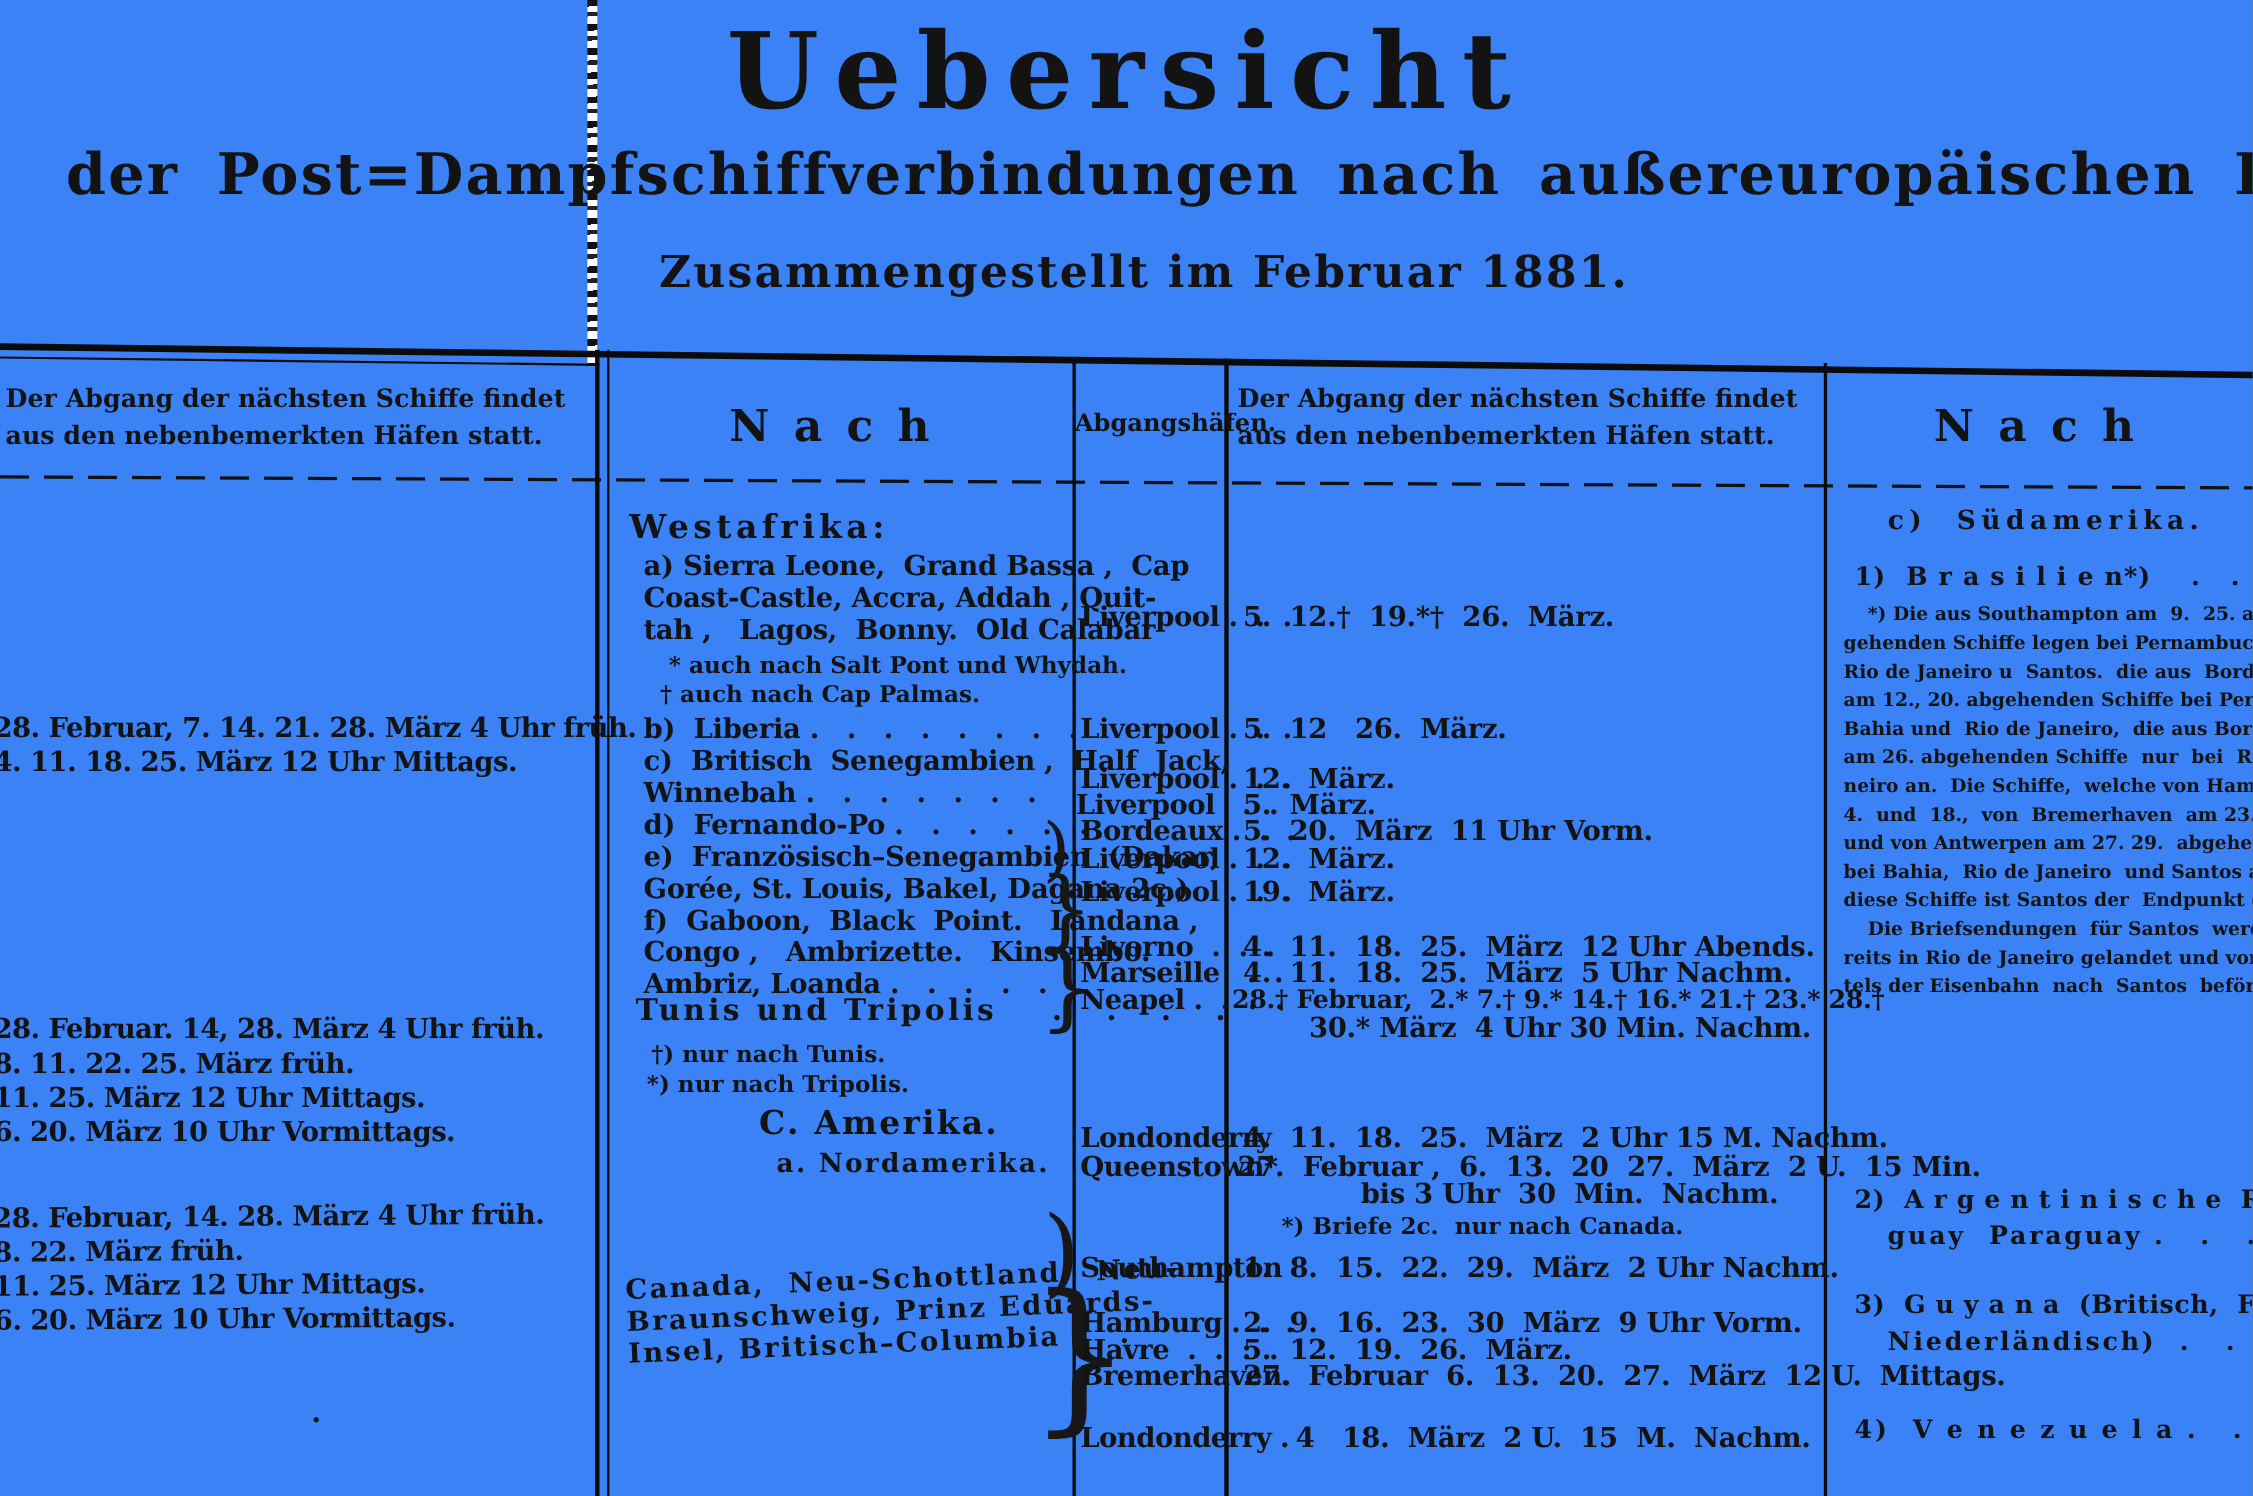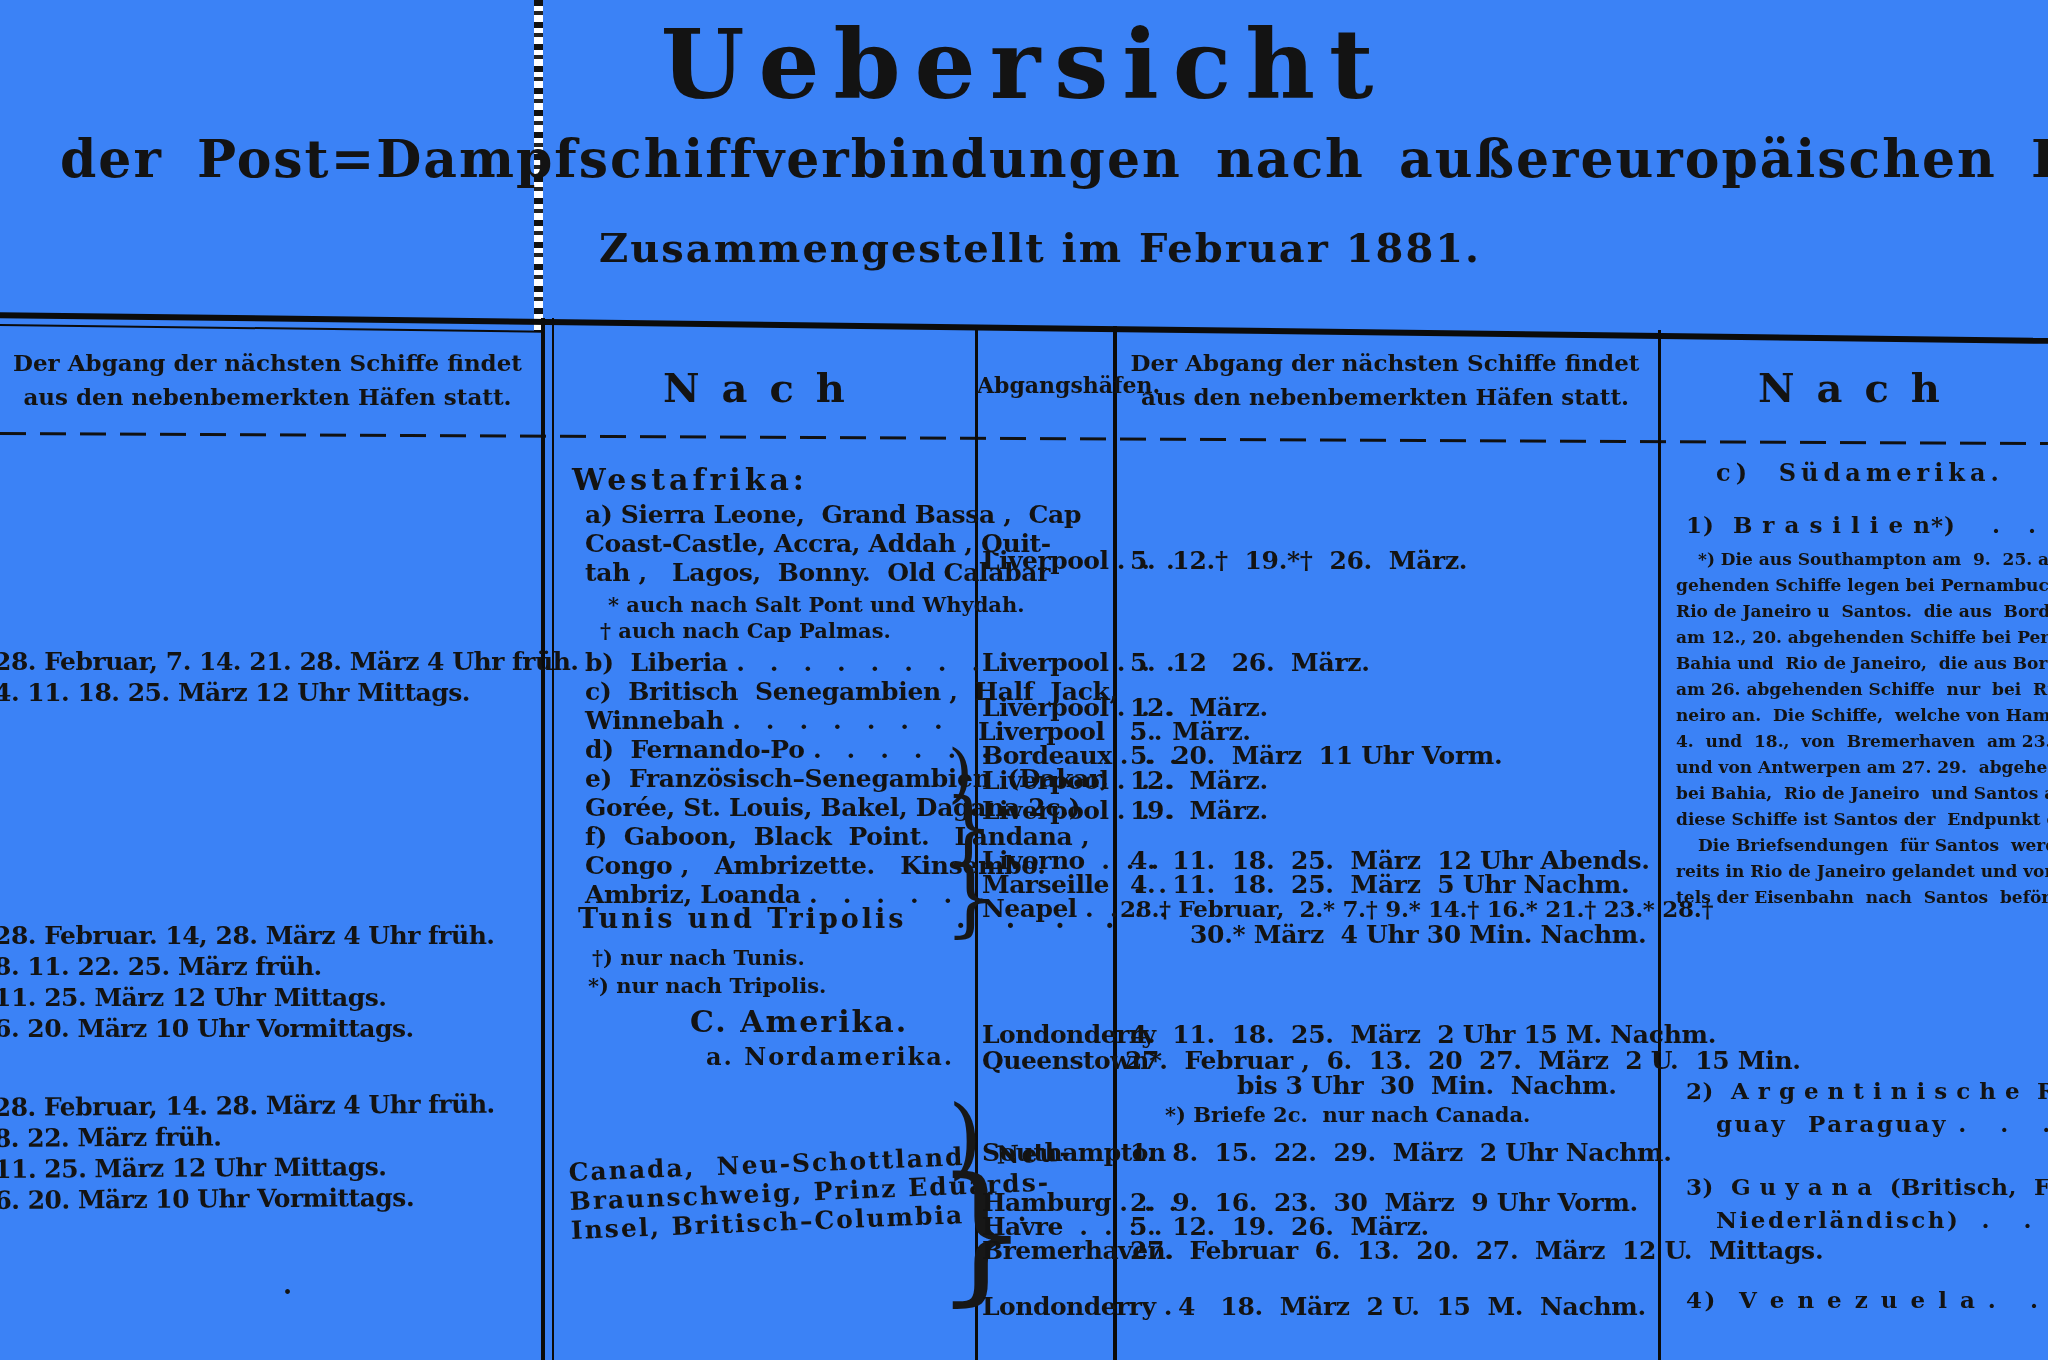--- a/index.html
+++ b/index.html
@@ -14,21 +14,21 @@
             letter-spacing:2px;word-spacing:14px;}
   .compiled{top:224px;left:400px;width:1280px;text-align:center;font-size:40px;font-weight:bold;
             letter-spacing:2px;}
   
   .hrule{background:#0b0b0b;}
   .vrule{background:#0b0b0b;}
   .dashed{background:repeating-linear-gradient(90deg,#111 0 26px,transparent 26px 40px);}
   .crease{top:0;left:534px;width:9px;height:332px;
           background:repeating-linear-gradient(177deg,#111 0 6px,#fff 6px 11px,#222 11px 15px,#fff 15px 22px);}
   
-  .hdr{font-weight:bold;text-align:center;font-size:23px;line-height:34px;}
+  .hdr{font-weight:bold;text-align:left;font-size:23px;line-height:34px;}
   .nachhdr{font-weight:bold;font-size:40px;letter-spacing:22px;text-align:center;}
   .portshdr{font-weight:bold;font-size:22px;text-align:center;}
   
   .c1line{font-weight:bold;font-size:25px;letter-spacing:-0.5px;line-height:31px;}
   .dest{font-weight:bold;font-size:25px;letter-spacing:-0.3px;line-height:29px;}
   .sechead{font-weight:bold;font-size:30px;letter-spacing:4px;}
   .smallnote{font-weight:bold;font-size:21px;}
   .port{font-weight:bold;font-size:25px;letter-spacing:-0.5px;}
   .date{font-weight:bold;font-size:25px;letter-spacing:-0.3px;}
   .datesm{font-size:23px;}

